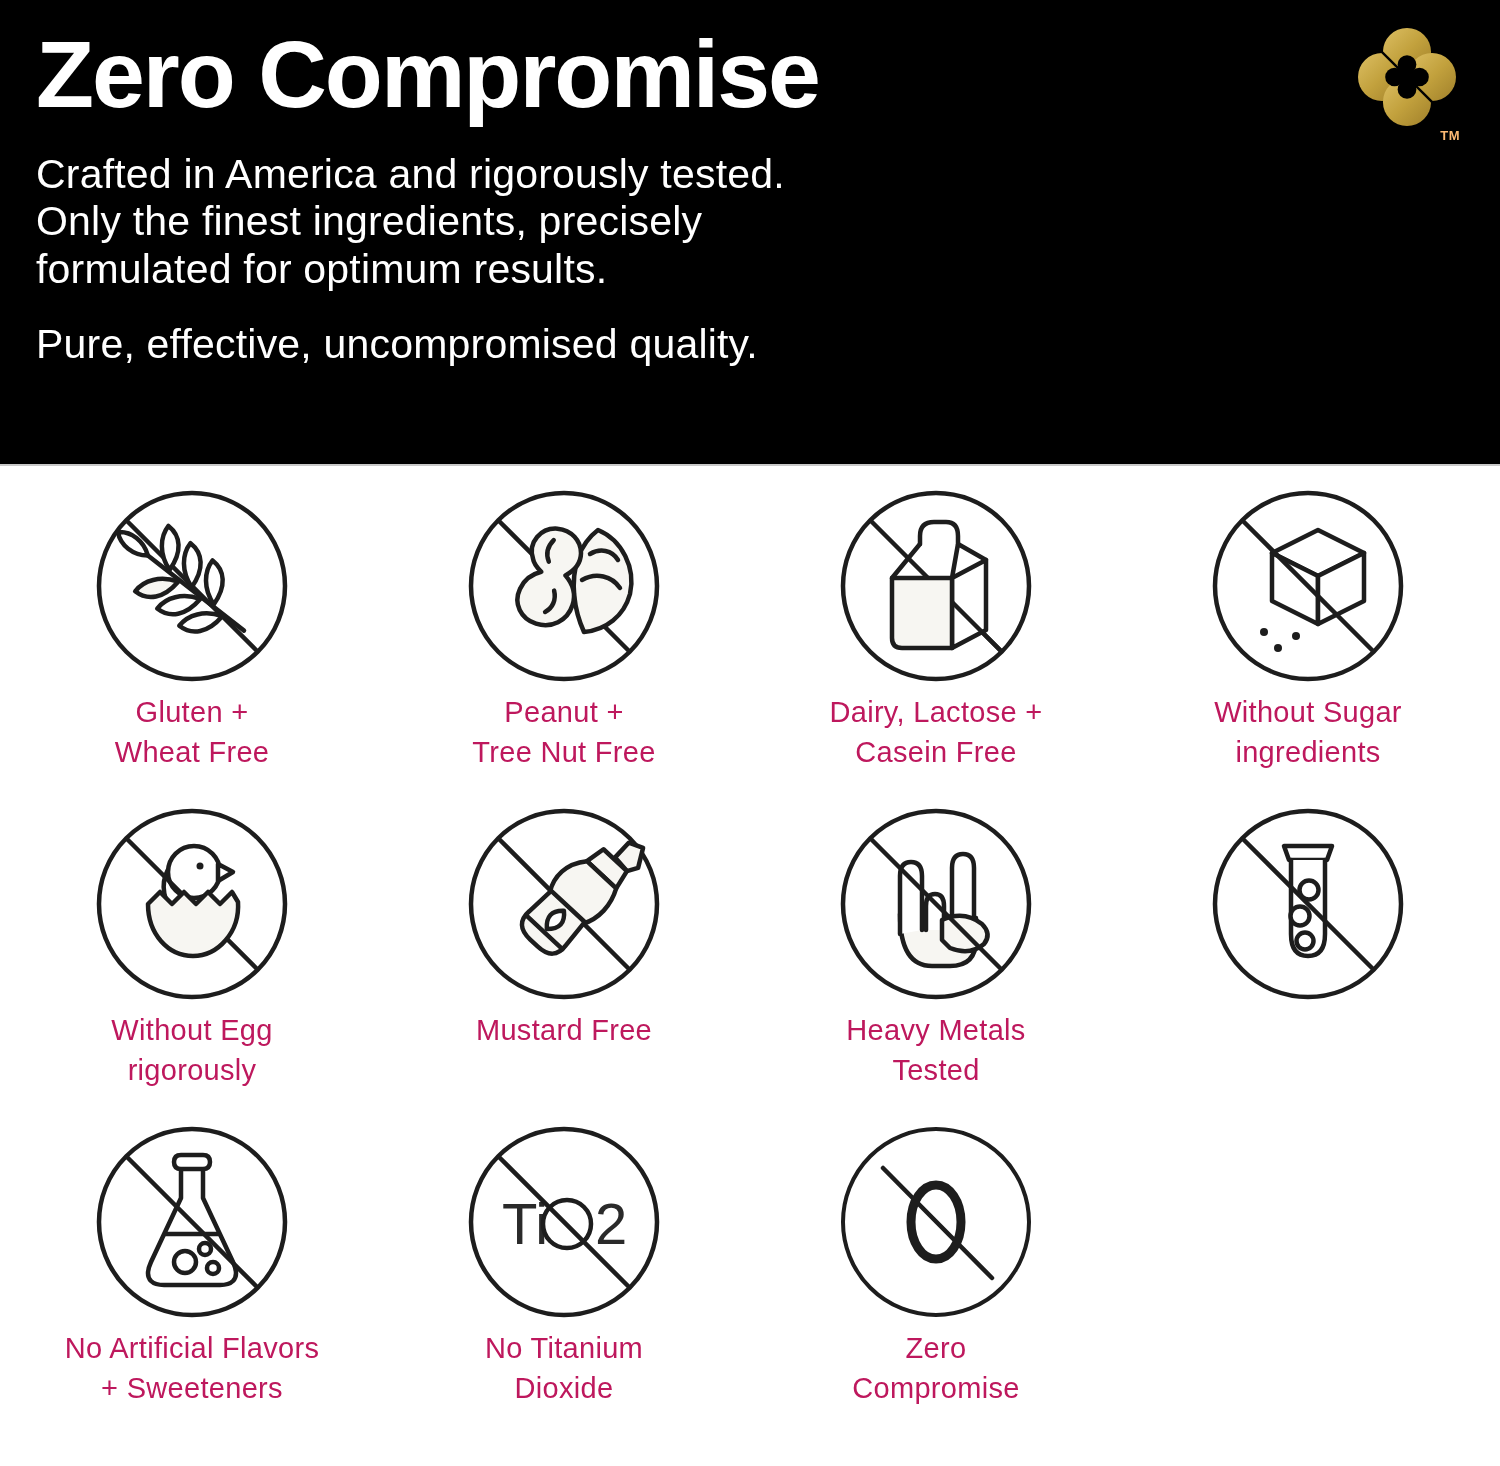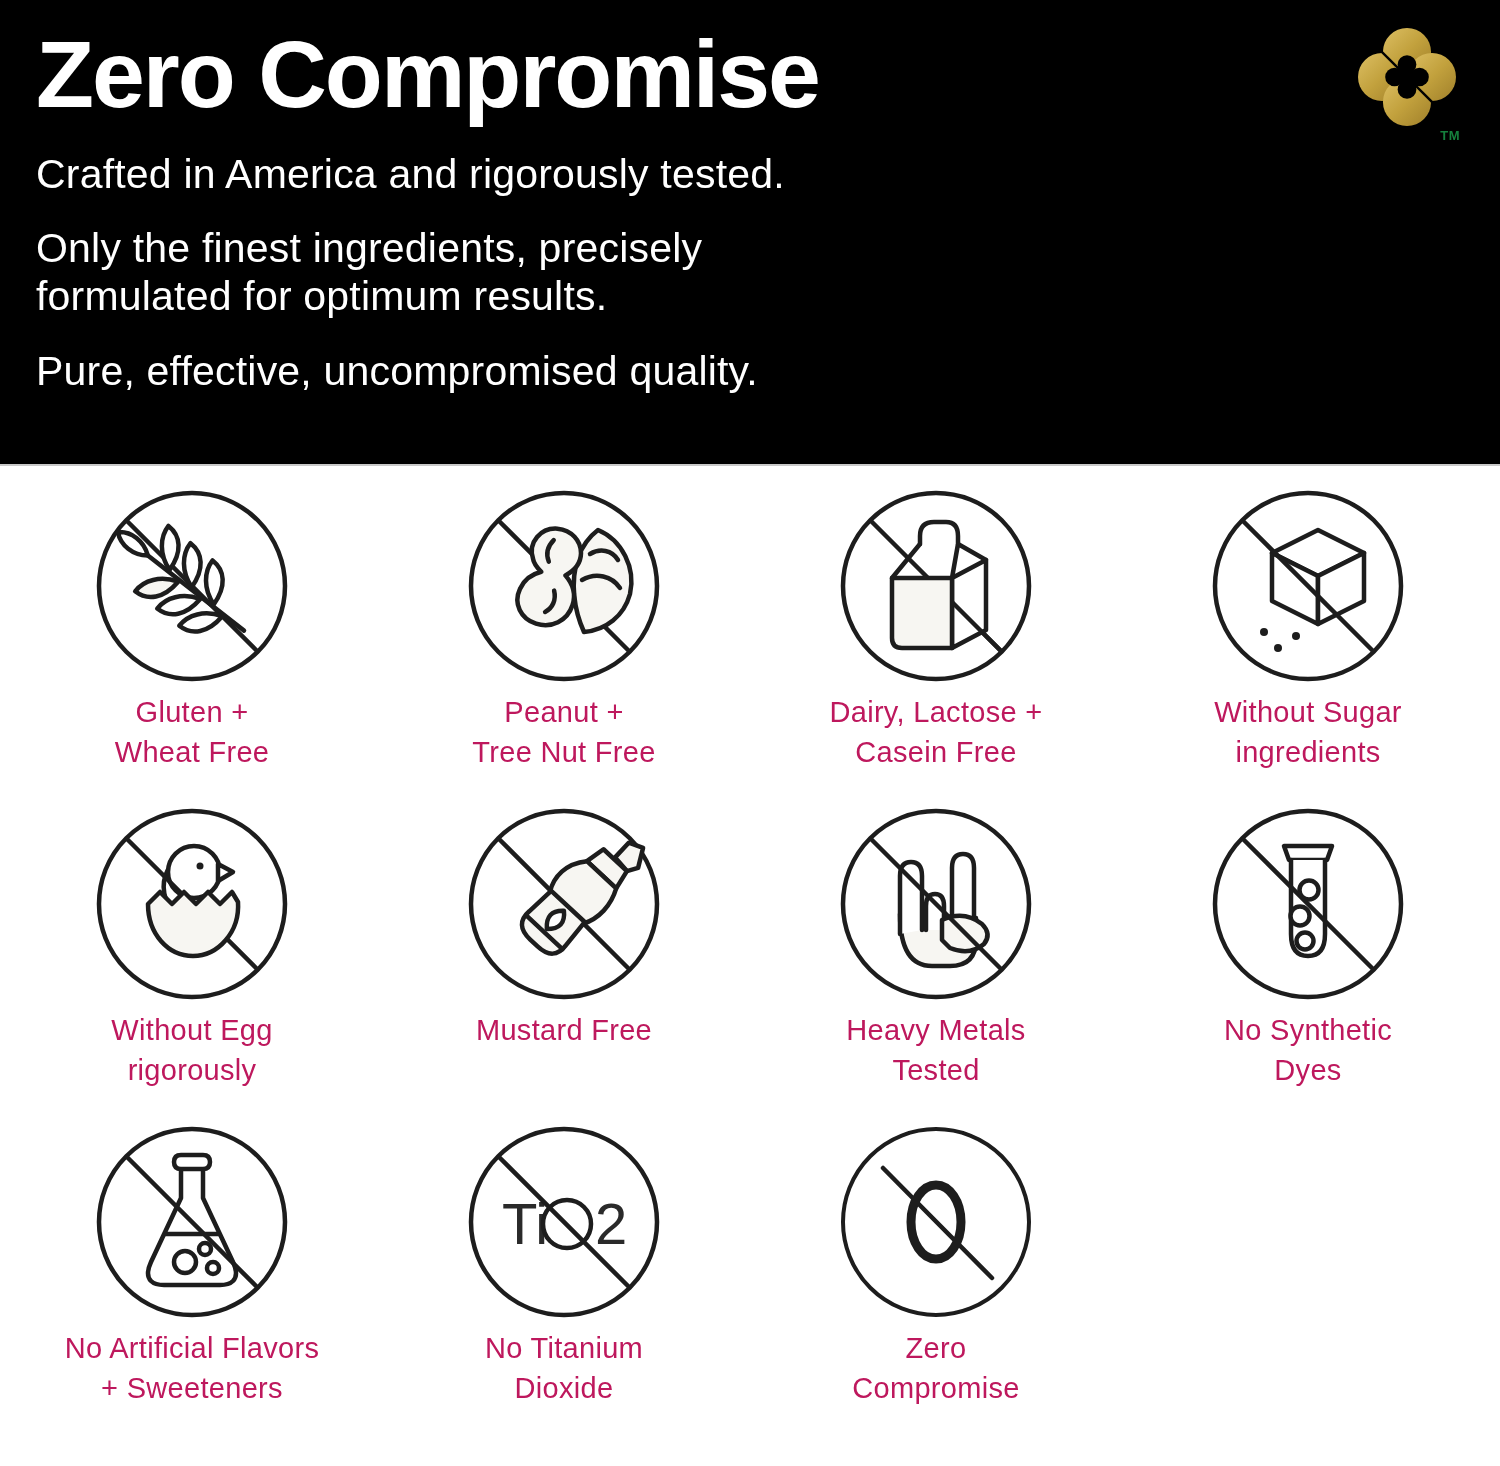--- a/index.html
+++ b/index.html
@@ -8,24 +8,24 @@
     font-family:"Liberation Sans",sans-serif;
   }
   .header{
     height:466px;background:#000000;color:#ffffff;
     padding:24px 36px;box-sizing:border-box;position:relative;
     border-bottom:2px solid #c9c9c9;
   }
   .title{font-size:95px;font-weight:700;letter-spacing:-2px;line-height:1.06;margin:0;}
   .tag{font-size:41px;font-weight:400;margin:0;letter-spacing:.2px;white-space:pre-line;}
   .tag1{margin-top:26px;}
-  .tag2{margin-top:27px;line-height:1.17;}
+  .tag2{line-height:1.17;}
   .tag3{margin-top:27px;}
   .logo{position:absolute;top:28px;right:44px;width:98px;height:98px;}
-  .tm{position:absolute;top:128px;right:40px;color:#15803d;font-size:13px;font-weight:700;letter-spacing:.5px;}
+  .tm{position:absolute;top:128px;right:40px;color:#fdba74;font-size:13px;font-weight:700;letter-spacing:.5px;}
   .grid{
     display:grid;grid-template-columns:repeat(4,1fr);
     row-gap:32px;padding:20px 6px 0;box-sizing:border-box;
   }
   .cell{display:flex;flex-direction:column;align-items:center;}
   .badge-icon{width:200px;height:200px;}
   .label{
     margin-top:6px;font-size:29px;line-height:1.38;color:#be185d;
     text-align:center;white-space:pre-line;letter-spacing:.3px;
   }
@@ -195,22 +195,20 @@
       <g class="ticon">
         <circle cx="100" cy="100" r="93"></circle>
         <path d="M76 42 L124 42 L119 56 L81 56 Z" fill="#ffffff"></path>
         <path d="M83 56 L83 130 Q83 152 100 152 Q117 152 117 130 L117 56" fill="#ffffff"></path>
         <line x1="35" y1="35" x2="165" y2="165"></line>
         <circle cx="101" cy="86" r="9.5" fill="#ffffff"></circle>
         <circle cx="92" cy="112" r="9.5" fill="#ffffff"></circle>
         <circle cx="97" cy="137" r="8.5" fill="#ffffff"></circle>
       </g>
     </svg>
-    <div class="label">No Synthetic
-Dyes</div>
   </div>
 
   <div class="cell">
     <svg class="badge-icon" viewBox="0 0 200 200">
       <g class="ticon">
         <circle cx="100" cy="100" r="93"></circle>
         <path d="M89 47 L89 76 L59 140 Q53 153 59 159 Q63 163 72 163 L128 163 Q137 163 141 159 Q147 153 141 140 L111 76 L111 47" fill="#ffffff"></path>
         <path d="M82 40 Q82 33 89 33 L111 33 Q118 33 118 40 Q118 47 111 47 L89 47 Q82 47 82 40 Z" fill="#ffffff"></path>
         <line x1="73" y1="112" x2="127" y2="112"></line>
         <line x1="35" y1="35" x2="165" y2="165"></line>

